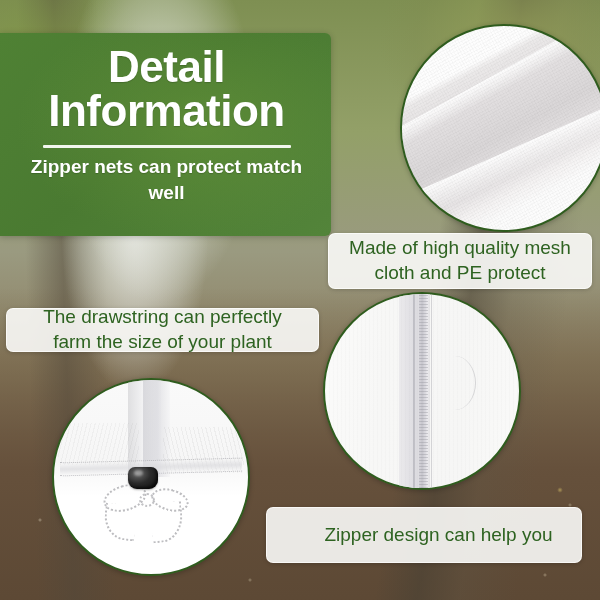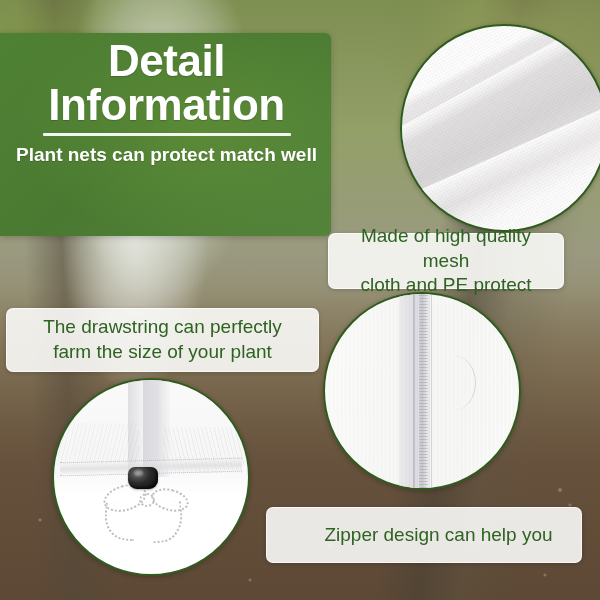--- a/index.html
+++ b/index.html
@@ -73,21 +73,21 @@
     align-items: center;
     justify-content: flex-start;
   }
   .panel-title {
     color: #ffffff;
     font-weight: bold;
     font-size: 44px;
     line-height: 0.98;
     text-align: center;
     letter-spacing: -0.5px;
-    margin: 0;
+    margin: 6px;
     text-shadow: 0 1px 1px rgba(0,0,0,0.18);
   }
   .panel-title .l1 { display: block; }
   .panel-title .l2 { display: block; margin-top: 1px; }
   .panel-rule {
     width: 248px;
     height: 3px;
     background: #f2f6ee;
     margin: 7px 0 6px 0;
     border-radius: 1px;
@@ -347,40 +347,40 @@
     font-size: 19px;
     line-height: 1.3;
     text-align: center;
     box-sizing: border-box;
     display: flex;
     align-items: center;
     justify-content: center;
     padding: 6px 9px;
   }
   .caption span { display: block; width: 100%; }
-  .cap-mesh  { left: 328px; top: 233px; width: 236px; height: 56px; }
-  .cap-draw  { left: 6px;   top: 308px; width: 313px; height: 64px; }
+  .cap-mesh  { left: 328px; top: 233px; width: 264px; height: 56px; }
+  .cap-draw  { left: 6px;   top: 308px; width: 313px; height: 44px; }
   .cap-zip   { left: 266px; top: 507px; width: 316px; height: 56px; padding-left: 38px; }
 </style>
 </head>
 <body>
 
 <div id="stage">
 
   <div class="bg"></div>
   <div class="bg-speckle"></div>
 
   <div class="panel">
     <div class="panel-title">
       <span class="l1">Detail</span>
       <span class="l2">Information</span>
     </div>
     <div class="panel-rule"></div>
     <div class="panel-sub">
-      <span>Plant nets can protect</span>
+      <span>Zipper nets can protect</span>
       <span>match well</span>
     </div>
   </div>
 
   <div class="bubble bubble-mesh">
     <div class="mesh-fold-a"></div>
     <div class="mesh-fold-b"></div>
     <div class="mesh-grain"></div>
   </div>
 

